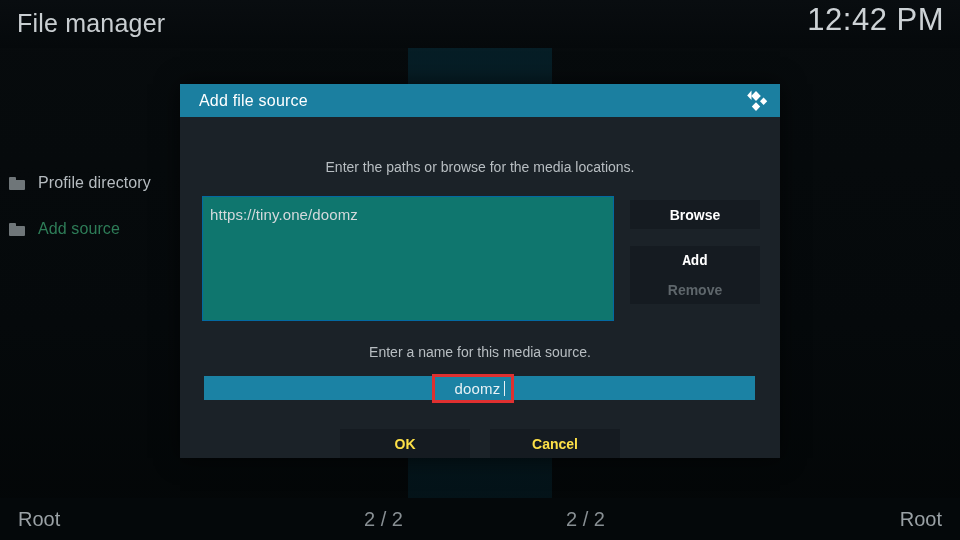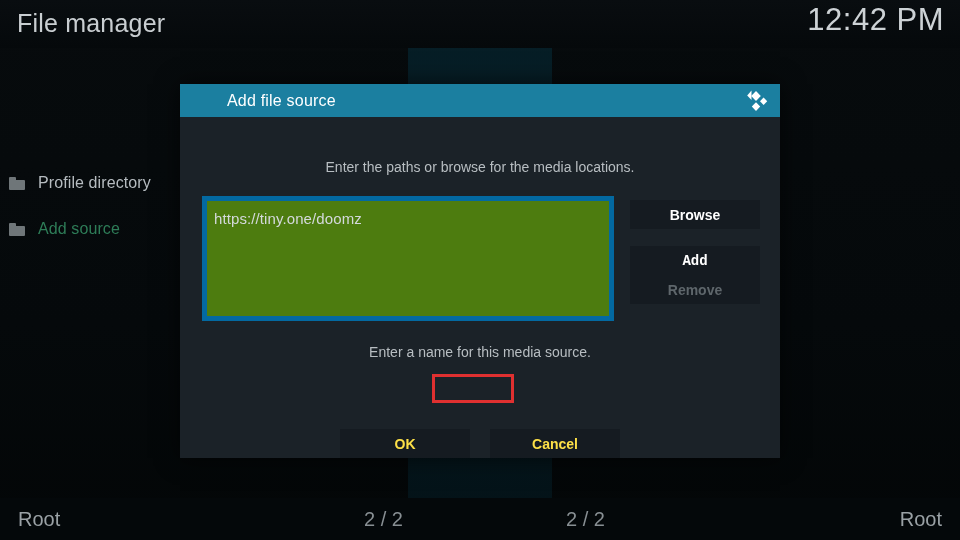--- a/index.html
+++ b/index.html
@@ -156,21 +156,20 @@
     height: 374px;
     background: #1b2228;
     box-shadow: 0 0 22px rgba(0,0,0,0.65);
   }
   .dlg-titlebar {
     position: relative;
     height: 33px;
     background: #1b7fa0;
     display: flex;
     align-items: center;
-    padding-left: 28px;
   }
   .dlg-title {
     margin-left: 19px;
     font-size: 16px;
     color: #ffffff;
     letter-spacing: 0.2px;
   }
   .kodi-logo {
     position: absolute;
     right: 11px;
@@ -193,22 +192,22 @@
   }
   .hint-paths { top: 42px; }
   .hint-name  { top: 227px; }
 
   .path-list {
     position: absolute;
     left: 22px;
     top: 79px;
     width: 412px;
     height: 125px;
-    background: #4d7c0f;
-    border: 5px solid #0369a1;
+    background: #0f766e;
+    border: 1px solid #0369a1;
     box-sizing: border-box;
   }
   .path-entry {
     position: absolute;
     left: 7px;
     top: 9px;
     font-size: 15px;
     color: #d4d9dc;
     letter-spacing: 0.1px;
   }
@@ -338,20 +337,24 @@
       <div class="path-list">
         <div class="path-entry">https://tiny.one/doomz</div>
       </div>
 
       <div class="side-btn btn-browse">Browse</div>
       <div class="side-btn btn-add">Add</div>
       <div class="side-btn btn-remove disabled">Remove</div>
 
       <div class="hint hint-name">Enter a name for this media source.</div>
 
+      <div class="name-field">
+        <span class="name-text">doomz</span>
+          <span class="caret"></span>
+      </div>
       <div class="red-box"></div>
 
       <div class="bottom-btn btn-ok">OK</div>
       <div class="bottom-btn btn-cancel">Cancel</div>
 
     </div>
   </div>
 
 </div>
 

